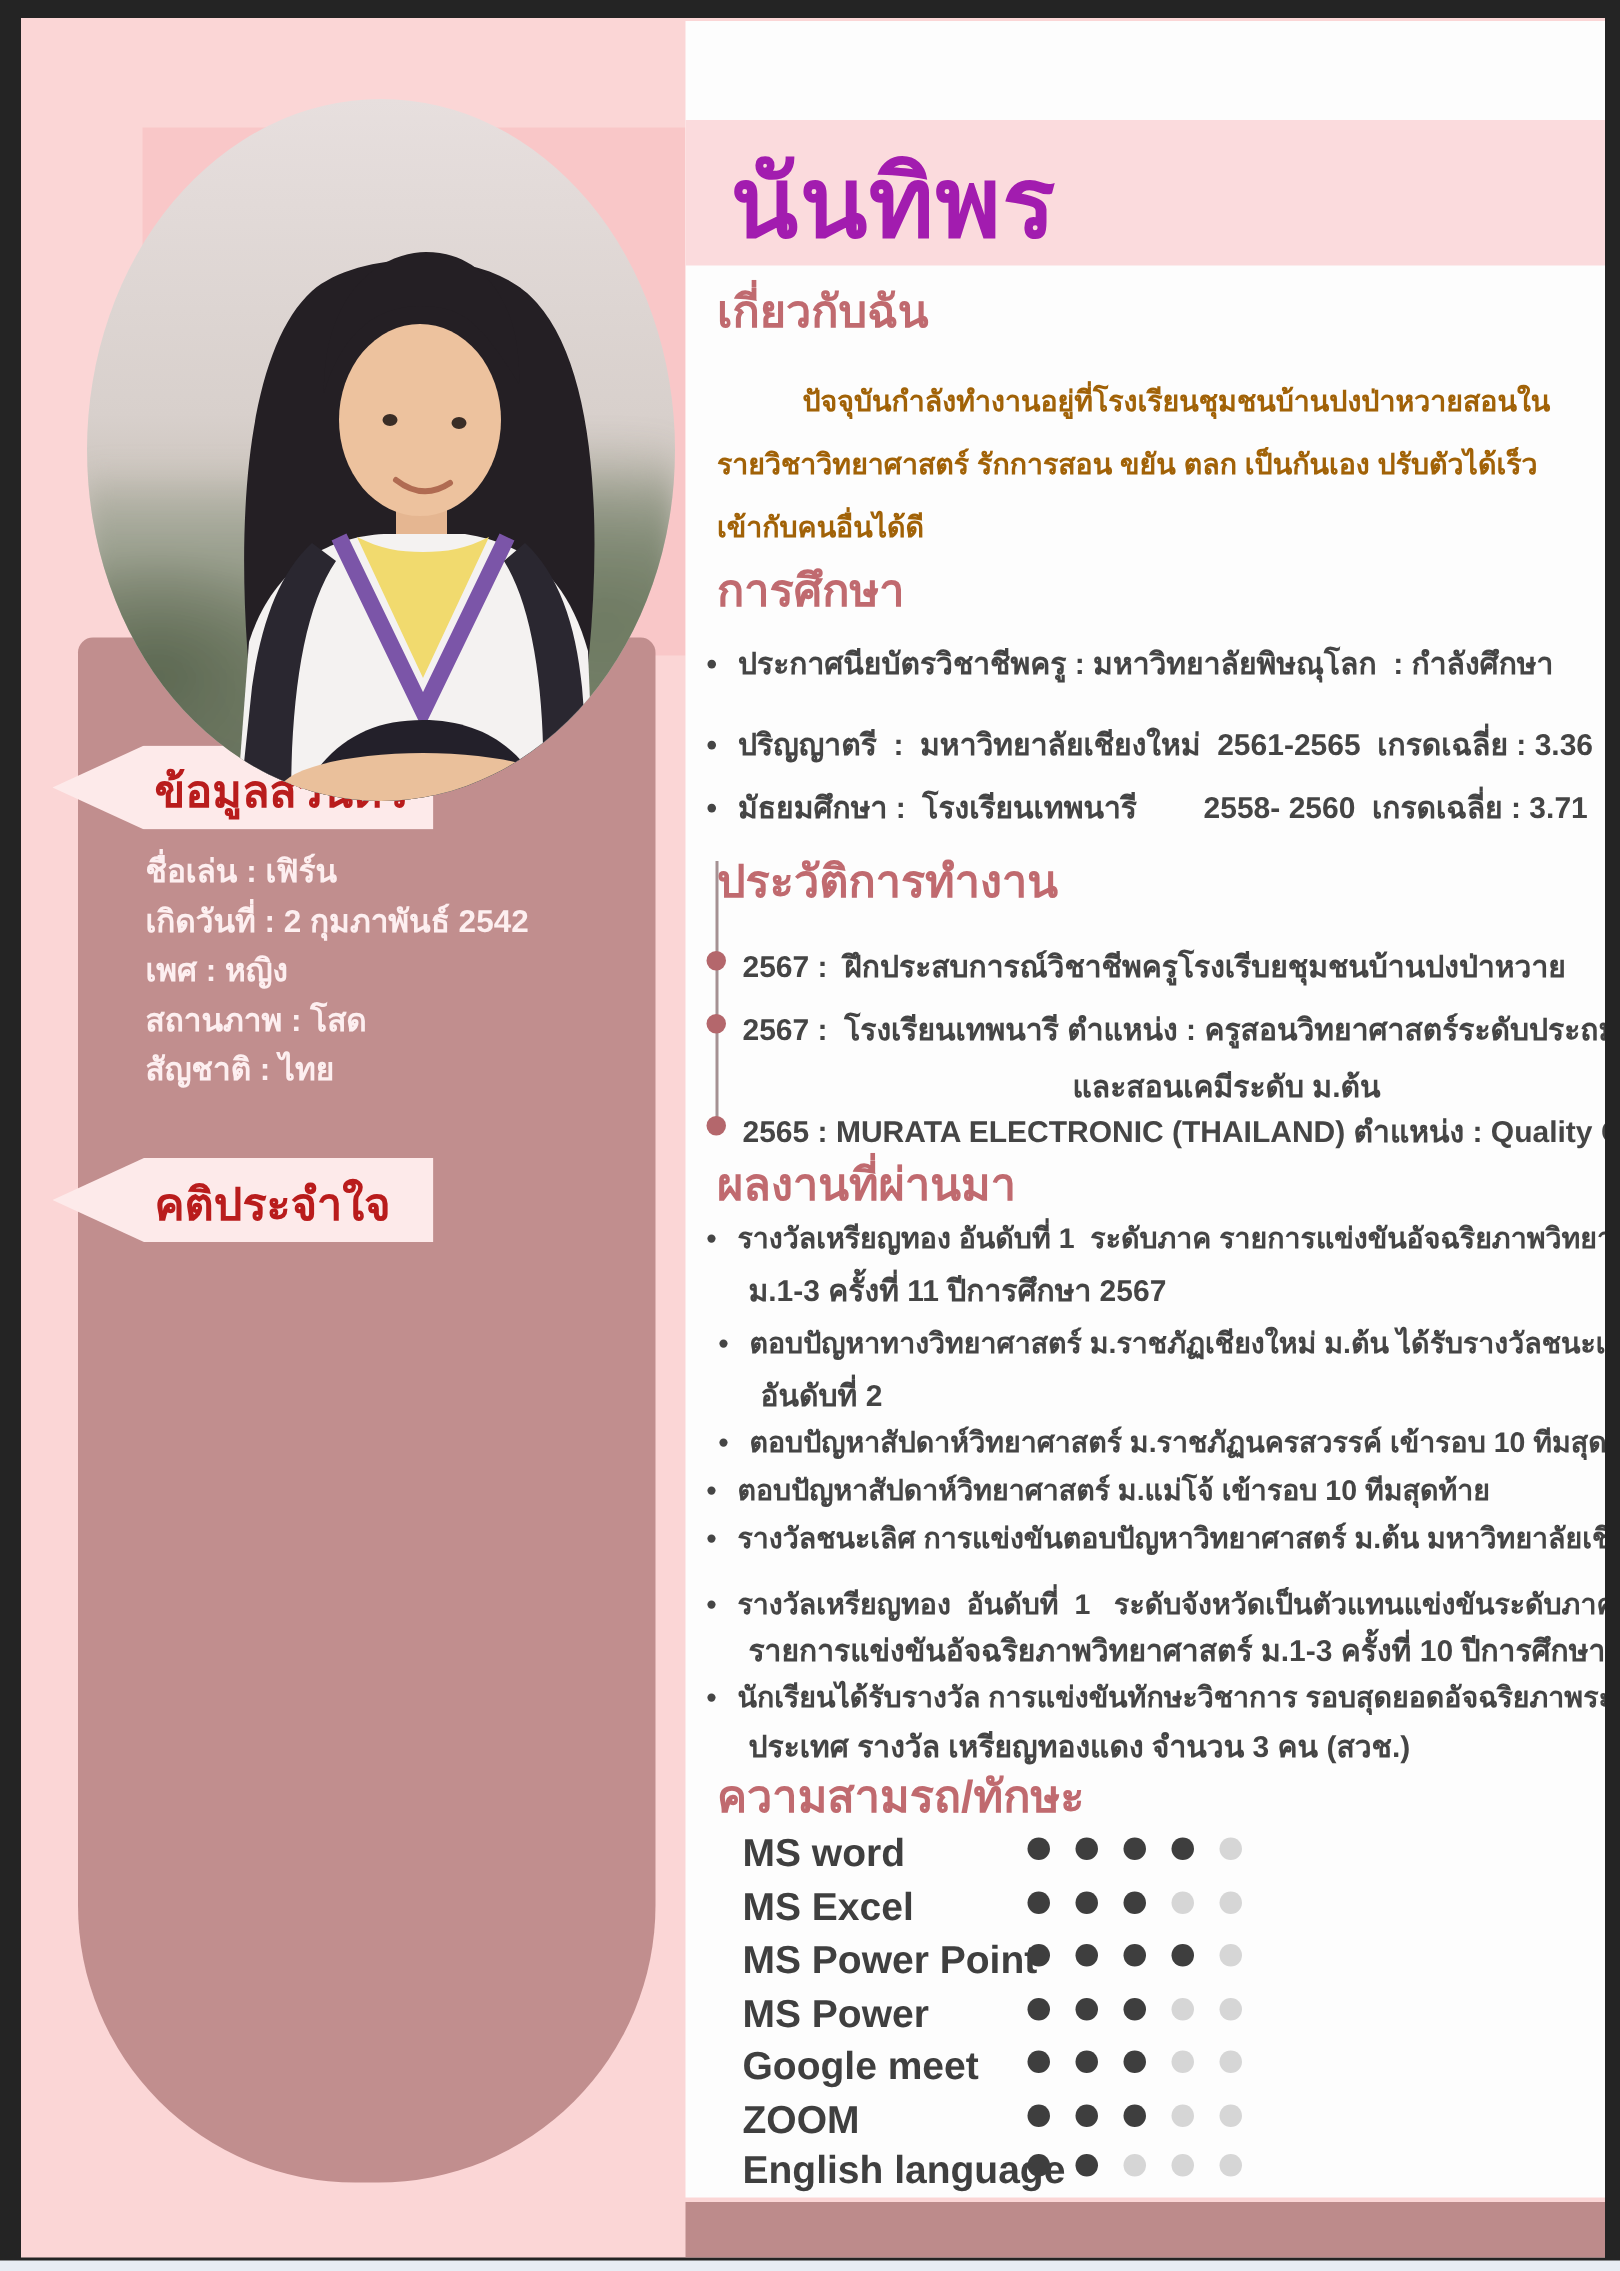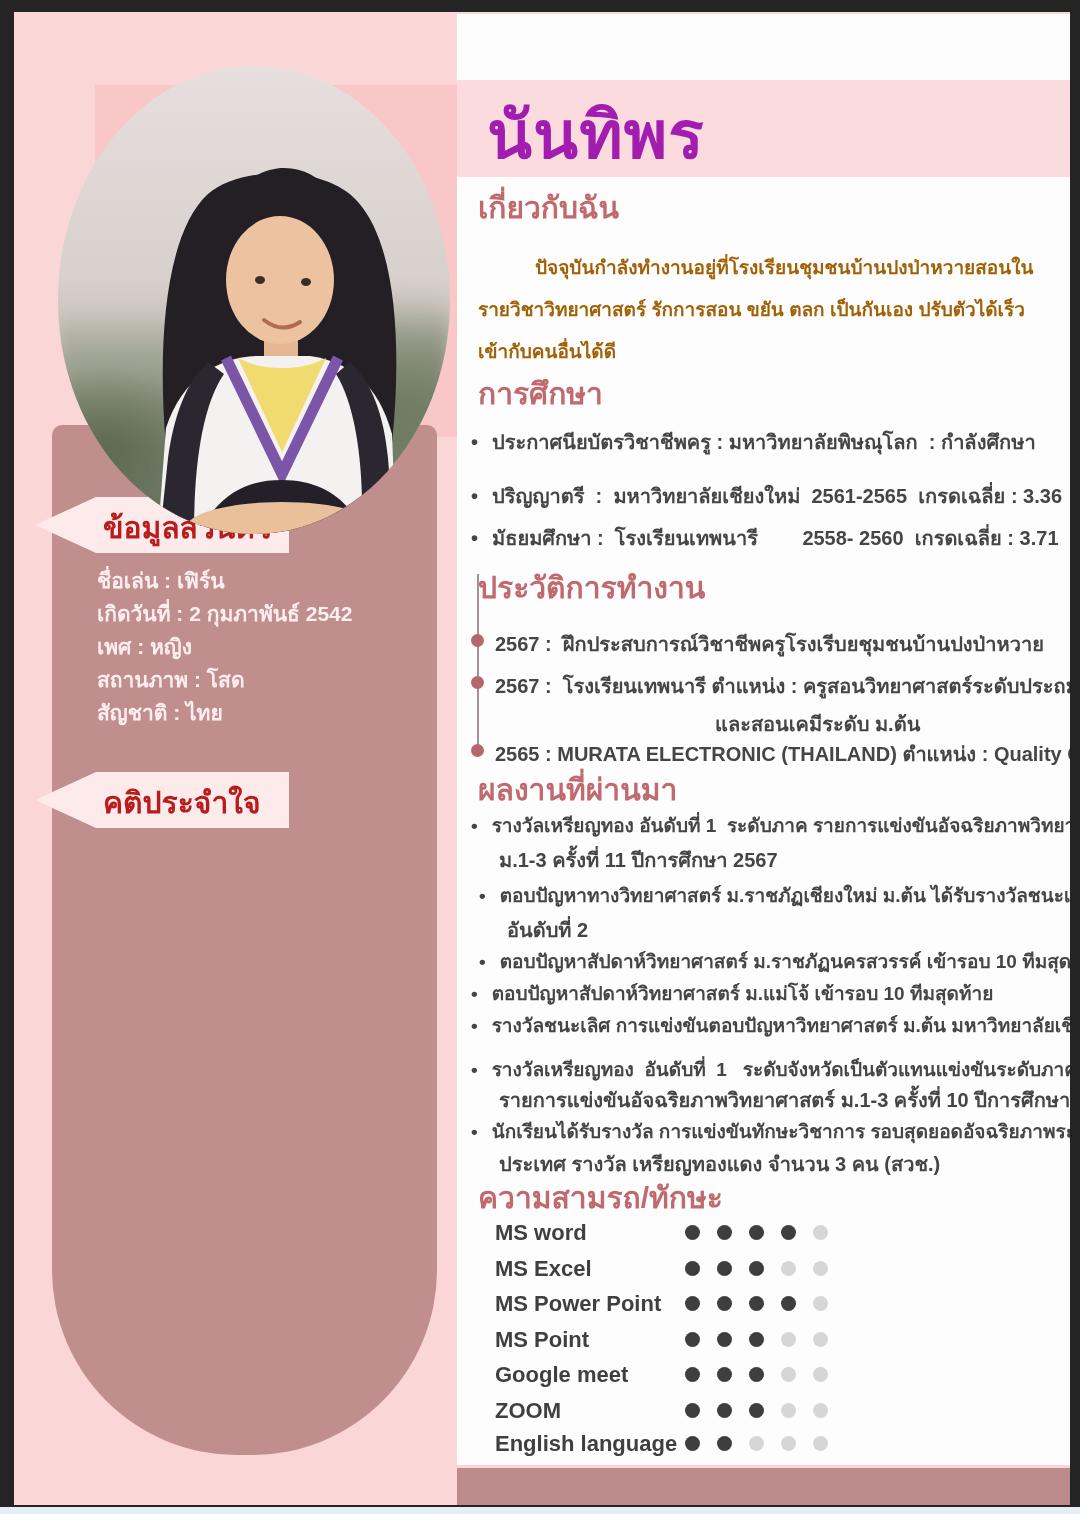--- a/index.html
+++ b/index.html
@@ -45,21 +45,21 @@
   .para.indent{left:78px;}
   .bullet{position:absolute;left:14px;color:#454545;font-size:20px;font-weight:600;white-space:pre;}
   .bullet::before{content:"\2022";margin-right:14px;color:#454545;}
   .ach{font-size:19px;}
   .cont{position:absolute;color:#454545;font-size:20px;font-weight:600;white-space:pre;}
   
   .tl-line{position:absolute;left:20px;top:560px;width:2px;height:182px;background:#a59193;}
   .tl-dot{position:absolute;left:14px;width:13px;height:13px;border-radius:50%;background:#b4676c;}
   .witem{position:absolute;left:38px;color:#454545;font-size:20px;font-weight:700;white-space:pre;}
   
-  .skill-label{position:absolute;left:38px;color:#3f3f3f;font-size:22px;font-weight:700;white-space:pre;}
+  .skill-label{position:absolute;left:38px;color:#3f3f3f;font-size:26px;font-weight:700;white-space:pre;}
   .dots{position:absolute;left:228px;height:24px;display:flex;align-items:center;gap:17px;}
   .pip{width:15px;height:15px;border-radius:50%;background:#d6d6d6;}
   .pip.on{background:#3e3e3e;}
 </style>
 </head>
 <body>
 
 <div class="stage">
   <div class="page">
 
@@ -117,21 +117,21 @@
           <span class="pip"></span>
         </div>
       <div class="skill-label" style="top:1277px">MS Power Point</div>
       <div class="dots" style="top:1277px">
           <span class="pip on"></span>
           <span class="pip on"></span>
           <span class="pip on"></span>
           <span class="pip on"></span>
           <span class="pip"></span>
         </div>
-      <div class="skill-label" style="top:1313px">MS Point</div>
+      <div class="skill-label" style="top:1313px">MS Power</div>
       <div class="dots" style="top:1313px">
           <span class="pip on"></span>
           <span class="pip on"></span>
           <span class="pip on"></span>
           <span class="pip"></span>
           <span class="pip"></span>
         </div>
       <div class="skill-label" style="top:1348px">Google meet</div>
       <div class="dots" style="top:1348px">
           <span class="pip on"></span>

